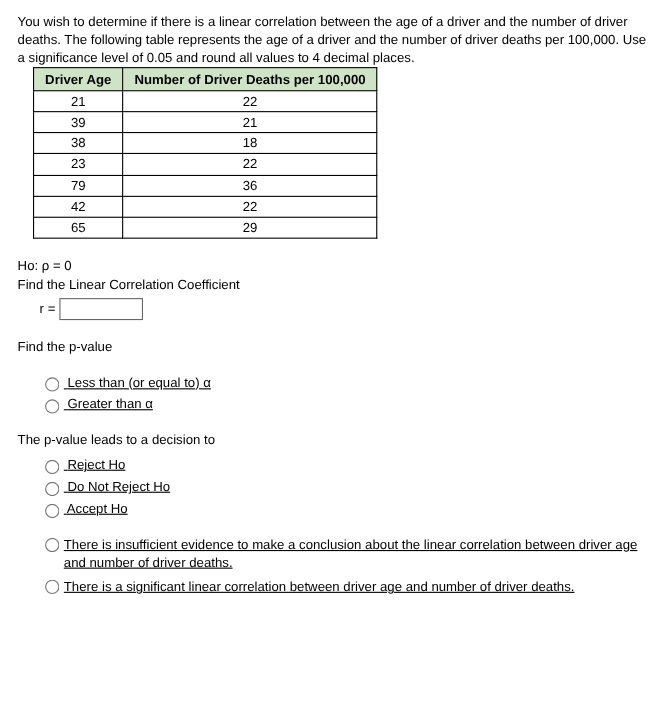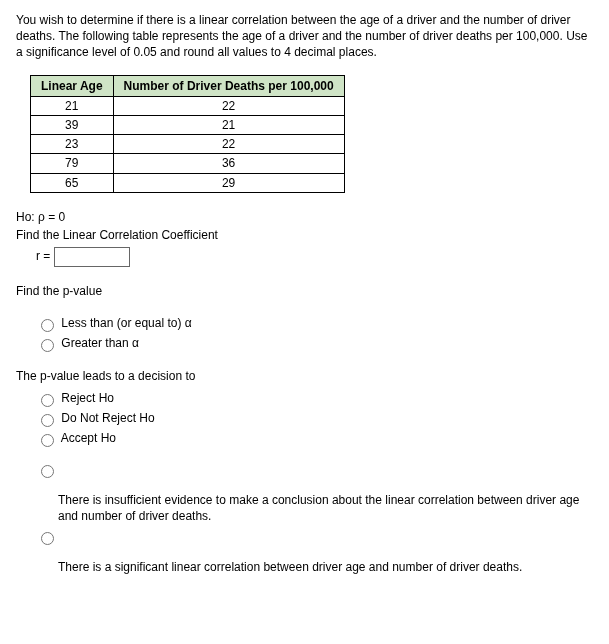--- a/index.html
+++ b/index.html
@@ -6,21 +6,20 @@
     font-family: Verdana, Geneva, sans-serif;
     font-size: 12px;
     color: #000;
     margin: 0;
     padding: 12px 16px;
     width: 609px;
     box-sizing: border-box;
     line-height: 1.35;
   }
   .intro {
-    margin-bottom: 14px;
   }
   table.data {
     border-collapse: collapse;
     margin-left: 14px;
     margin-bottom: 16px;
   }
   table.data th {
     background: #cfe4c6;
     border: 1px solid #000;
     padding: 2px 10px;
@@ -46,20 +45,21 @@
   input[type="text"] {
     border: 1px solid #666;
     height: 16px;
     width: 70px;
     font-size: 12px;
     vertical-align: middle;
   }
   label.radio-row {
     display: block;
     margin: 3px 0 3px 0;
+    text-decoration: underline;
   }
   input[type="radio"] {
     margin-right: 4px;
     vertical-align: middle;
   }
   .radio-group {
     margin-left: 20px;
     margin-top: 6px;
   }
   .conclusion-group {
@@ -70,51 +70,58 @@
     display: flex;
     align-items: flex-start;
     margin-bottom: 6px;
   }
   .conclusion-group input[type="radio"] {
     margin-top: 2px;
     flex-shrink: 0;
   }
   .conclusion-group span {
     display: inline-block;
-    margin-top: 29px;
   }
 </style>
 </head>
 <body>
 
 <div class="intro">You wish to determine if there is a linear correlation between the age of a driver and the number of driver deaths. The following table represents the age of a driver and the number of driver deaths per 100,000. Use a significance level of 0.05 and round all values to 4 decimal places.</div>
 
 <table class="data">
   <thead>
     <tr>
-      <th>Linear Age</th>
+      <th>Driver Age</th>
       <th>Number of Driver Deaths per 100,000</th>
     </tr>
   </thead>
   <tbody>
     <tr>
         <td>21</td>
         <td>22</td>
       </tr>
     <tr>
         <td>39</td>
         <td>21</td>
       </tr>
     <tr>
+        <td>38</td>
+        <td>18</td>
+      </tr>
+    <tr>
         <td>23</td>
         <td>22</td>
       </tr>
     <tr>
         <td>79</td>
         <td>36</td>
+      </tr>
+    <tr>
+        <td>42</td>
+        <td>22</td>
       </tr>
     <tr>
         <td>65</td>
         <td>29</td>
       </tr>
   </tbody>
 </table>
 
 <div class="hyp">
   <div>Ho: ρ = 0</div>

